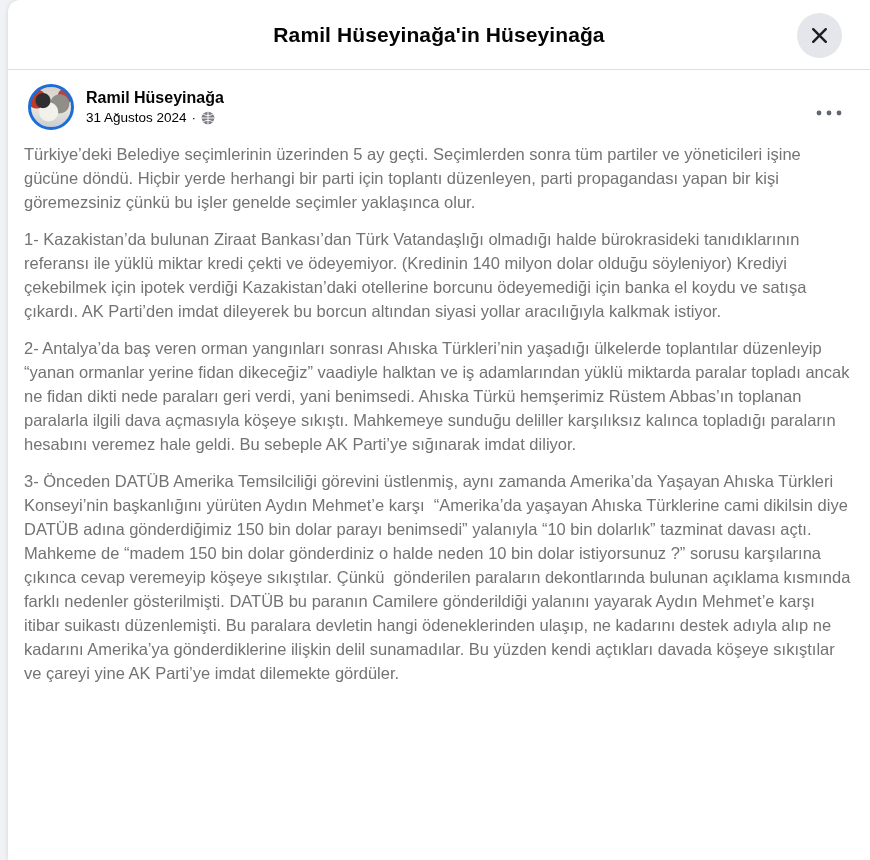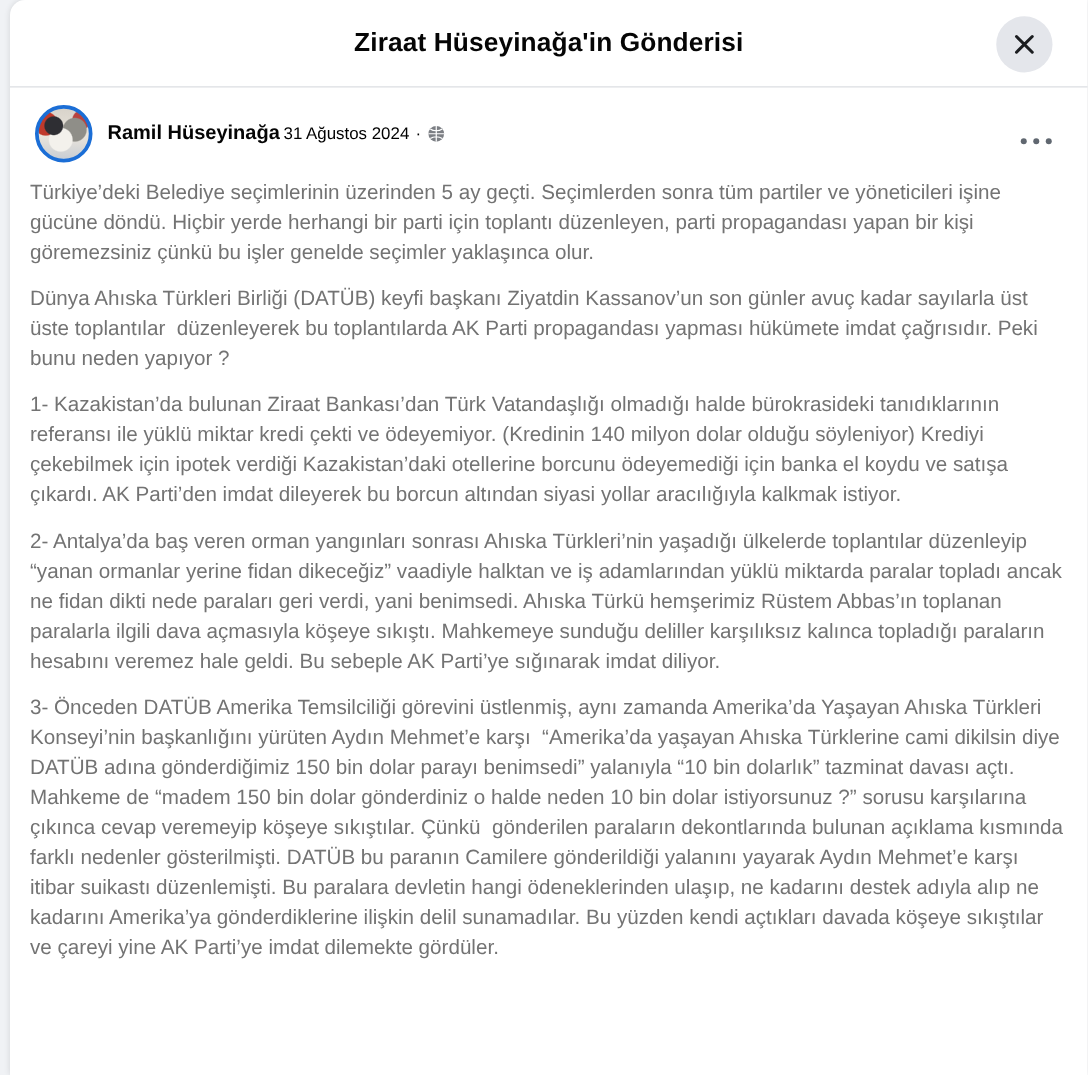--- a/index.html
+++ b/index.html
@@ -64,21 +64,21 @@
       radial-gradient(circle at 72% 42%, #8f8e88 0 9px, rgba(0,0,0,0) 10px),
       radial-gradient(circle at 14% 30%, #c0392b 0 9px, rgba(0,0,0,0) 10px),
       radial-gradient(circle at 86% 22%, #b8433f 0 7px, rgba(0,0,0,0) 8px),
       linear-gradient(180deg, #d8d3ca 0%, #e9e4db 55%, #c9ced4 100%);
     cursor: pointer;
     flex: 0 0 auto;
   }
   .author-block {
     margin-left: 12px;
     display: flex;
-    flex-direction: row;
+    flex-direction: column;
     gap: 3px;
     text-align: center;
   }
   .author-name {
     font-size: 16px;
     font-weight: 700;
     color: #050505;
     cursor: pointer;
     line-height: 1.15;
   }
@@ -110,21 +110,21 @@
     margin: 0 0 13px 0;
     white-space: pre-wrap;
   }
 </style>
 </head>
 <body>
 
 <div class="dialog">
 
   <header class="dialog-header">
-    <h1 class="dialog-title">Ziraat Hüseyinağa'in Gönderisi</h1>
+    <h1 class="dialog-title">Ramil Hüseyinağa'in Hüseyinağa</h1>
     <button class="close-btn" aria-label="Kapat">
       <span class="icon-wrap">
         <svg width="21" height="21" viewBox="0 0 20 20">
           <path d="M4 4 L16 16 M16 4 L4 16" stroke="#1c1e21" stroke-width="2.3" stroke-linecap="round" fill="none"></path>
         </svg>
       </span>
     </button>
   </header>
 
   <div class="post-header">
@@ -148,19 +148,18 @@
           <circle cx="3" cy="3" r="2.4" fill="#606770"></circle>
           <circle cx="13" cy="3" r="2.4" fill="#606770"></circle>
           <circle cx="23" cy="3" r="2.4" fill="#606770"></circle>
         </svg>
       </span>
     </button>
   </div>
 
   <div class="post-body">
     <p>Türkiye’deki Belediye seçimlerinin üzerinden 5 ay geçti. Seçimlerden sonra tüm partiler ve yöneticileri işine gücüne döndü. Hiçbir yerde herhangi bir parti için toplantı düzenleyen, parti propagandası yapan bir kişi göremezsiniz çünkü bu işler genelde seçimler yaklaşınca olur.</p>
-    <p>Dünya Ahıska Türkleri Birliği (DATÜB) keyfi başkanı Ziyatdin Kassanov’un son günler avuç kadar sayılarla üst üste toplantılar  düzenleyerek bu toplantılarda AK Parti propagandası yapması hükümete imdat çağrısıdır. Peki bunu neden yapıyor ?</p>
     <p>1- Kazakistan’da bulunan Ziraat Bankası’dan Türk Vatandaşlığı olmadığı halde bürokrasideki tanıdıklarının referansı ile yüklü miktar kredi çekti ve ödeyemiyor. (Kredinin 140 milyon dolar olduğu söyleniyor) Krediyi çekebilmek için ipotek verdiği Kazakistan’daki otellerine borcunu ödeyemediği için banka el koydu ve satışa çıkardı. AK Parti’den imdat dileyerek bu borcun altından siyasi yollar aracılığıyla kalkmak istiyor.</p>
     <p>2- Antalya’da baş veren orman yangınları sonrası Ahıska Türkleri’nin yaşadığı ülkelerde toplantılar düzenleyip “yanan ormanlar yerine fidan dikeceğiz” vaadiyle halktan ve iş adamlarından yüklü miktarda paralar topladı ancak ne fidan dikti nede paraları geri verdi, yani benimsedi. Ahıska Türkü hemşerimiz Rüstem Abbas’ın toplanan paralarla ilgili dava açmasıyla köşeye sıkıştı. Mahkemeye sunduğu deliller karşılıksız kalınca topladığı paraların hesabını veremez hale geldi. Bu sebeple AK Parti’ye sığınarak imdat diliyor.</p>
     <p>3- Önceden DATÜB Amerika Temsilciliği görevini üstlenmiş, aynı zamanda Amerika’da Yaşayan Ahıska Türkleri Konseyi’nin başkanlığını yürüten Aydın Mehmet’e karşı  “Amerika’da yaşayan Ahıska Türklerine cami dikilsin diye DATÜB adına gönderdiğimiz 150 bin dolar parayı benimsedi” yalanıyla “10 bin dolarlık” tazminat davası açtı. Mahkeme de “madem 150 bin dolar gönderdiniz o halde neden 10 bin dolar istiyorsunuz ?” sorusu karşılarına çıkınca cevap veremeyip köşeye sıkıştılar. Çünkü  gönderilen paraların dekontlarında bulunan açıklama kısmında farklı nedenler gösterilmişti. DATÜB bu paranın Camilere gönderildiği yalanını yayarak Aydın Mehmet’e karşı itibar suikastı düzenlemişti. Bu paralara devletin hangi ödeneklerinden ulaşıp, ne kadarını destek adıyla alıp ne kadarını Amerika’ya gönderdiklerine ilişkin delil sunamadılar. Bu yüzden kendi açtıkları davada köşeye sıkıştılar ve çareyi yine AK Parti’ye imdat dilemekte gördüler.</p>
   </div>
 
 </div>
 
 </body></html>

